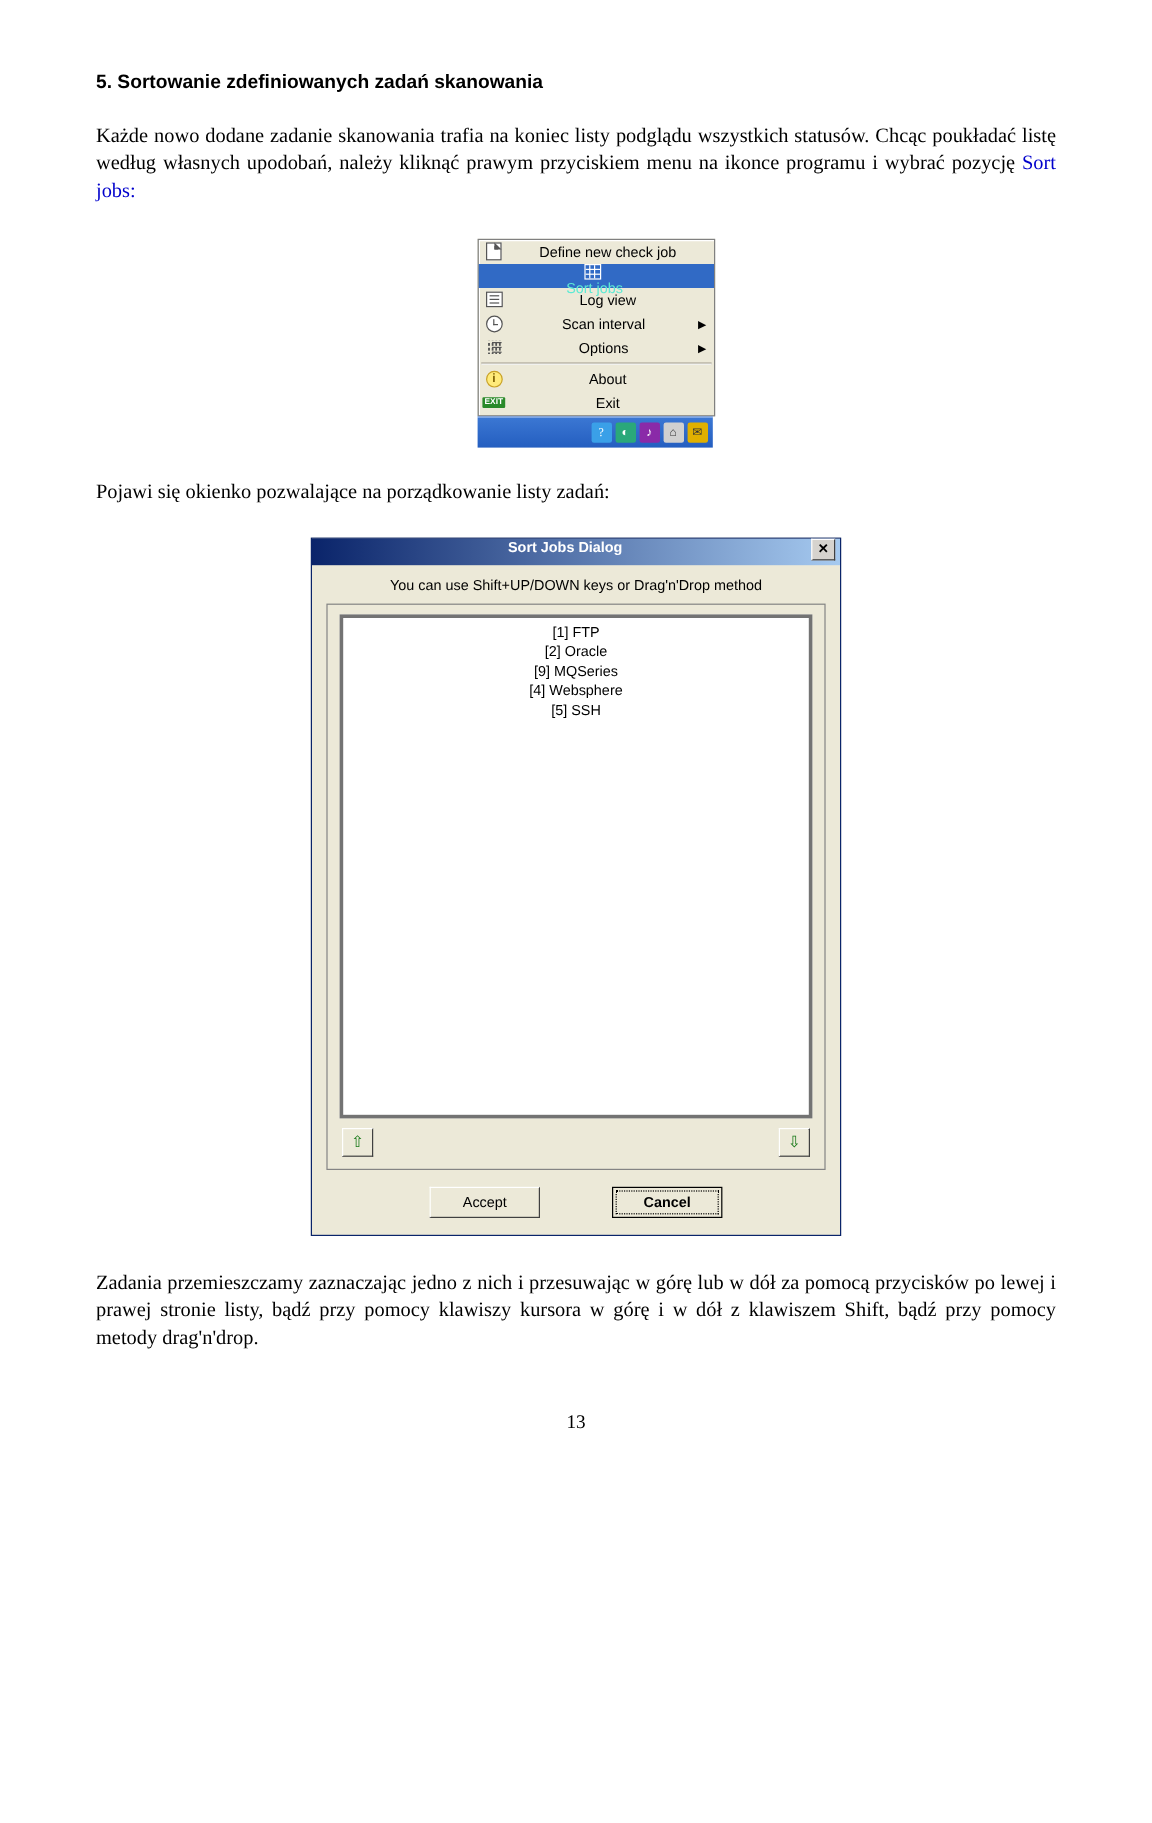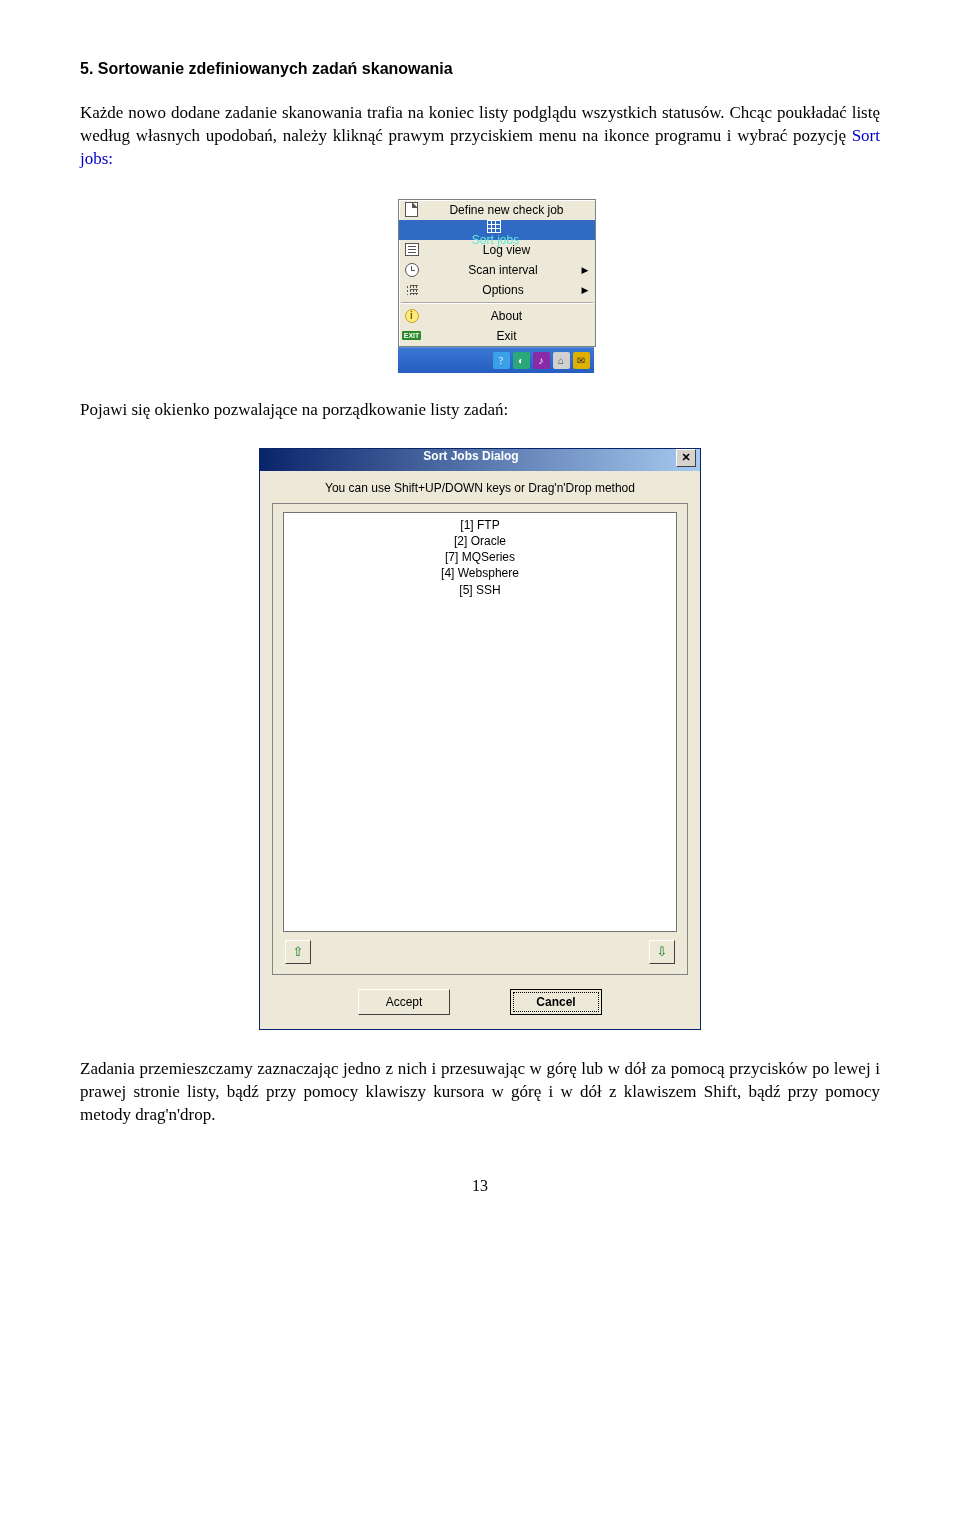--- a/index.html
+++ b/index.html
@@ -88,21 +88,21 @@
     color:#000; font-family:Arial; font-size:11px; font-weight:bold;
   }
   .dlg-body { padding:10px 12px 14px 12px; }
   .dlg-hint { margin-bottom:8px; }
   .dlg-frame {
     border:1px solid #848484;
     background:#ece9d8;
     padding:8px 10px 10px 10px;
   }
   .dlg-list {
-    background:#fff; border:1px solid #737373;
+    background:#fff; border:3px solid #737373;
     height:420px;
     padding:4px 6px; line-height:1.35;
     box-sizing:border-box;
   }
   .dlg-arrows {
     display:flex; justify-content:space-between;
     margin:8px 2px 0 2px;
   }
   .sq-btn {
     width:24px; height:22px;
@@ -235,21 +235,21 @@
       <div class="dlg-titlebar">
         <span class="t">Sort Jobs Dialog</span>
         <span class="dlg-x">✕</span>
       </div>
       <div class="dlg-body">
         <div class="dlg-hint">You can use Shift+UP/DOWN keys or Drag'n'Drop method</div>
         <div class="dlg-frame">
           <div class="dlg-list">
             <div>[1] FTP</div>
             <div>[2] Oracle</div>
-            <div>[7] MQSeries</div>
+            <div>[9] MQSeries</div>
             <div>[4] Websphere</div>
             <div>[5] SSH</div>
           </div>
           <div class="dlg-arrows">
             <span class="sq-btn">⇧</span>
             <span class="sq-btn">⇩</span>
           </div>
         </div>
         <div class="dlg-buttons">
           <span class="dlg-btn">Accept</span>

